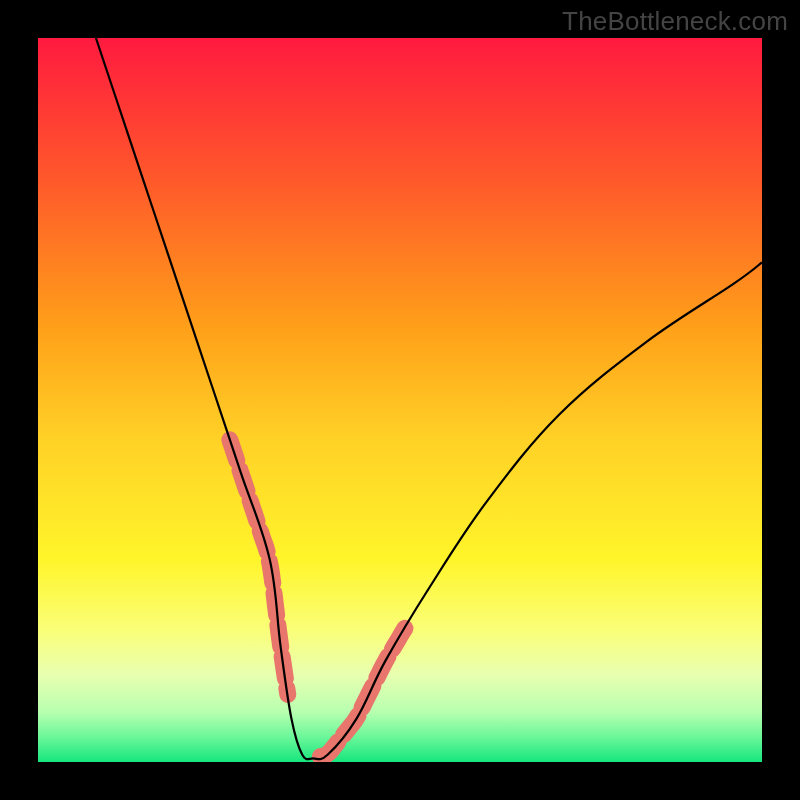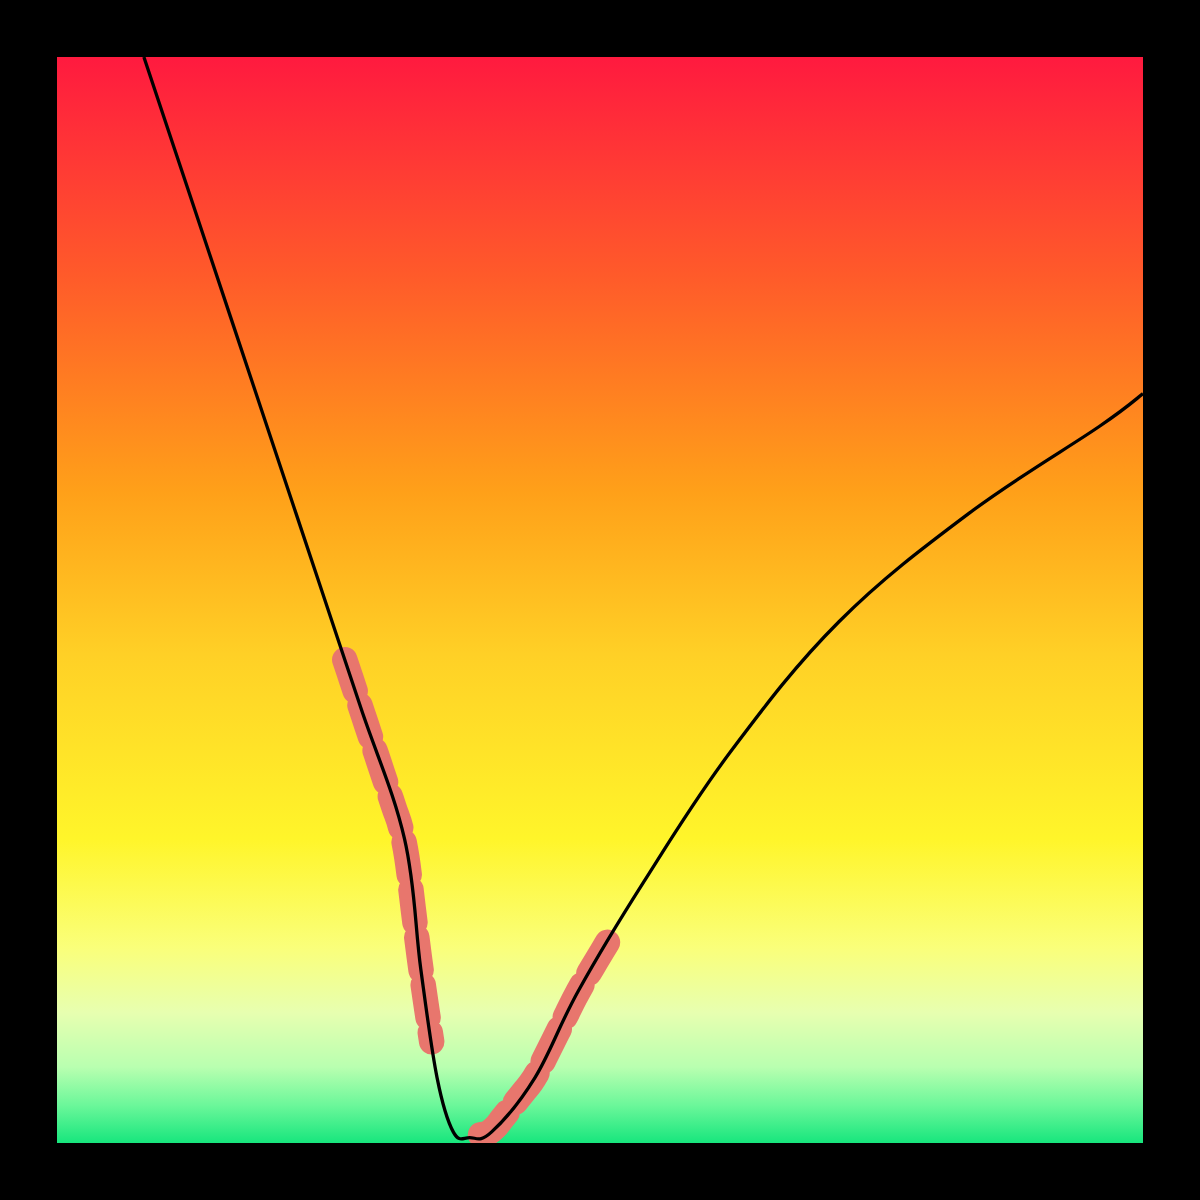--- a/index.html
+++ b/index.html
@@ -65,13 +65,14 @@
     <g clip-path="url(#plot-clip)">
 
       <path id="hl-left" fill="none" stroke="#e8766d" stroke-width="17" stroke-linecap="round" stroke-dasharray="22 10" d="M 229.86 439.81999999999994 C 230.60 442.05, 232.51 447.76, 234.00 452.23 C 235.49 456.70, 236.64 460.17, 238.13 464.64 C 239.62 469.11, 240.78 472.59, 242.27 477.05 C 243.76 481.52, 244.92 485.00, 246.41 489.47 C 247.90 493.93, 249.06 497.41, 250.55 501.88 C 252.04 506.35, 253.19 509.82, 254.68 514.29 C 256.17 518.76, 257.33 522.23, 258.82 526.70 C 260.31 531.17, 261.47 534.64, 262.96 539.11 C 264.45 543.58, 265.60 545.66, 267.09 551.52 C 268.58 557.39, 269.74 562.10, 271.23 571.69 C 272.72 581.28, 273.88 592.87, 275.37 604.79 C 276.86 616.70, 278.02 626.72, 279.51 637.89 C 281.00 649.06, 282.15 656.67, 283.64 666.85 C 285.13 677.02, 287.04 689.46, 287.78 694.43"></path>
 
       <path id="hl-right" fill="none" stroke="#e8766d" stroke-width="17" stroke-linecap="round" stroke-dasharray="24 9" d="M 320.36 756.57 C 321.23 756.35, 323.45 756.23, 325.19 755.36 C 326.92 754.49, 328.28 753.48, 330.01 751.74 C 331.75 750.01, 333.10 747.88, 334.84 745.71 C 336.58 743.54, 337.93 741.85, 339.67 739.68 C 341.40 737.50, 342.76 735.82, 344.49 733.64 C 346.23 731.47, 347.58 729.78, 349.32 727.61 C 351.06 725.44, 352.41 724.07, 354.15 721.58 C 355.88 719.08, 357.24 716.88, 358.97 713.73 C 360.71 710.58, 362.06 707.56, 363.80 704.08 C 365.54 700.60, 366.89 697.90, 368.63 694.43 C 370.36 690.95, 371.72 688.25, 373.45 684.77 C 375.19 681.30, 376.54 678.60, 378.28 675.12 C 380.02 671.64, 381.37 668.80, 383.11 665.47 C 384.84 662.14, 386.20 659.66, 387.93 656.62 C 389.67 653.58, 391.02 651.47, 392.76 648.57 C 394.50 645.68, 395.85 643.42, 397.59 640.53 C 399.32 637.63, 400.68 635.38, 402.41 632.48 C 404.15 629.59, 406.37 625.89, 407.24 624.44"></path>
 
       <path id="curve" fill="none" stroke="#000" stroke-width="2.2" d="M 95.92 38 C 101.13 53.64, 114.45 93.60, 124.88 124.88 C 135.31 156.16, 143.41 180.48, 153.84 211.76 C 164.27 243.04, 172.37 267.36, 182.80 298.64 C 193.23 329.92, 201.33 354.24, 211.76 385.52 C 222.19 416.80, 230.29 441.12, 240.72 472.40 C 251.15 503.68, 262.51 528.00, 269.68 559.28 C 276.85 590.56, 276.63 617.49, 280.54 646.16 C 284.45 674.83, 287.49 699.01, 291.40 718.56 C 295.31 738.11, 298.35 747.59, 302.26 754.76 C 306.17 761.93, 308.56 758.38, 313.12 758.38 C 317.68 758.38, 319.78 761.93, 327.60 754.76 C 335.42 747.59, 346.13 735.50, 356.56 718.56 C 366.99 701.62, 372.49 684.10, 385.52 660.64 C 398.55 637.18, 410.72 616.91, 428.96 588.24 C 447.20 559.57, 463.42 532.64, 486.88 501.36 C 510.34 470.08, 530.61 443.15, 559.28 414.48 C 587.95 385.81, 614.88 365.54, 646.16 342.08 C 677.44 318.62, 712.19 298.50, 733.04 284.16 C 753.89 269.82, 756.79 266.35, 762.00 262.44"></path>
     </g>
   </svg>
 
+  <div class="watermark">TheBottleneck.com</div>
 </div>
 
 </body></html>

